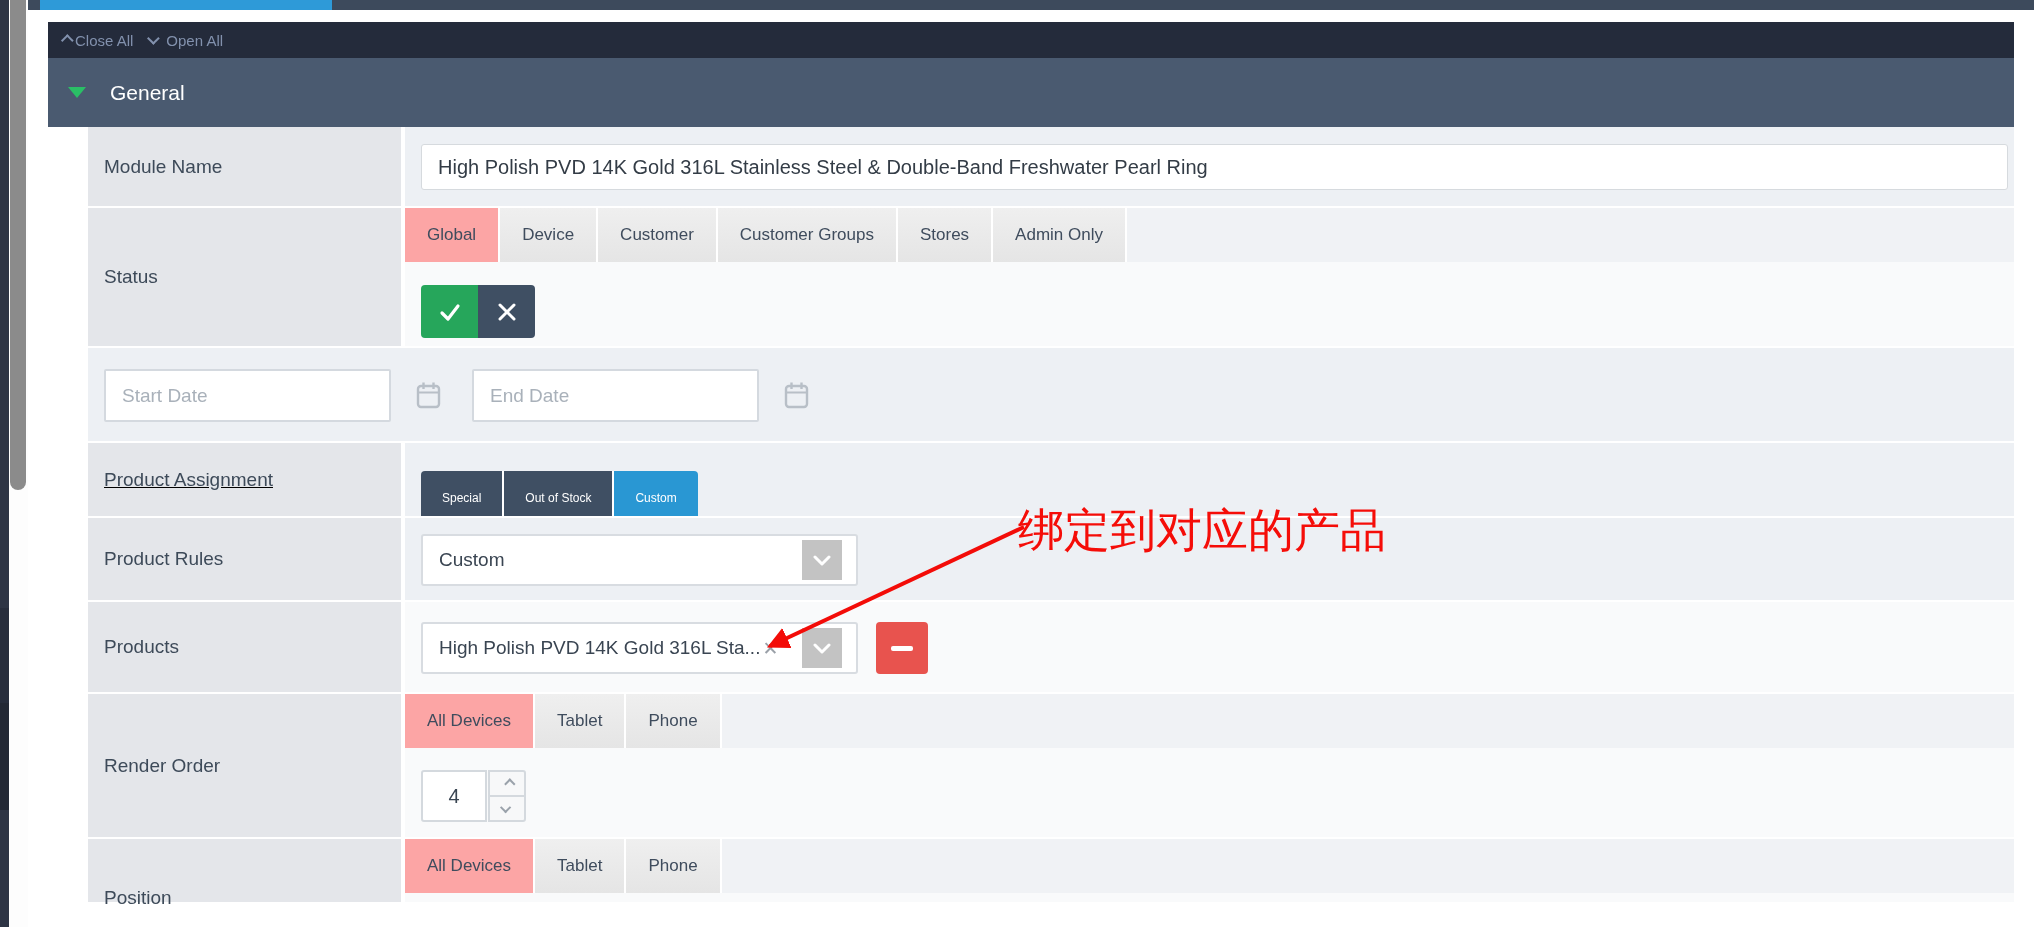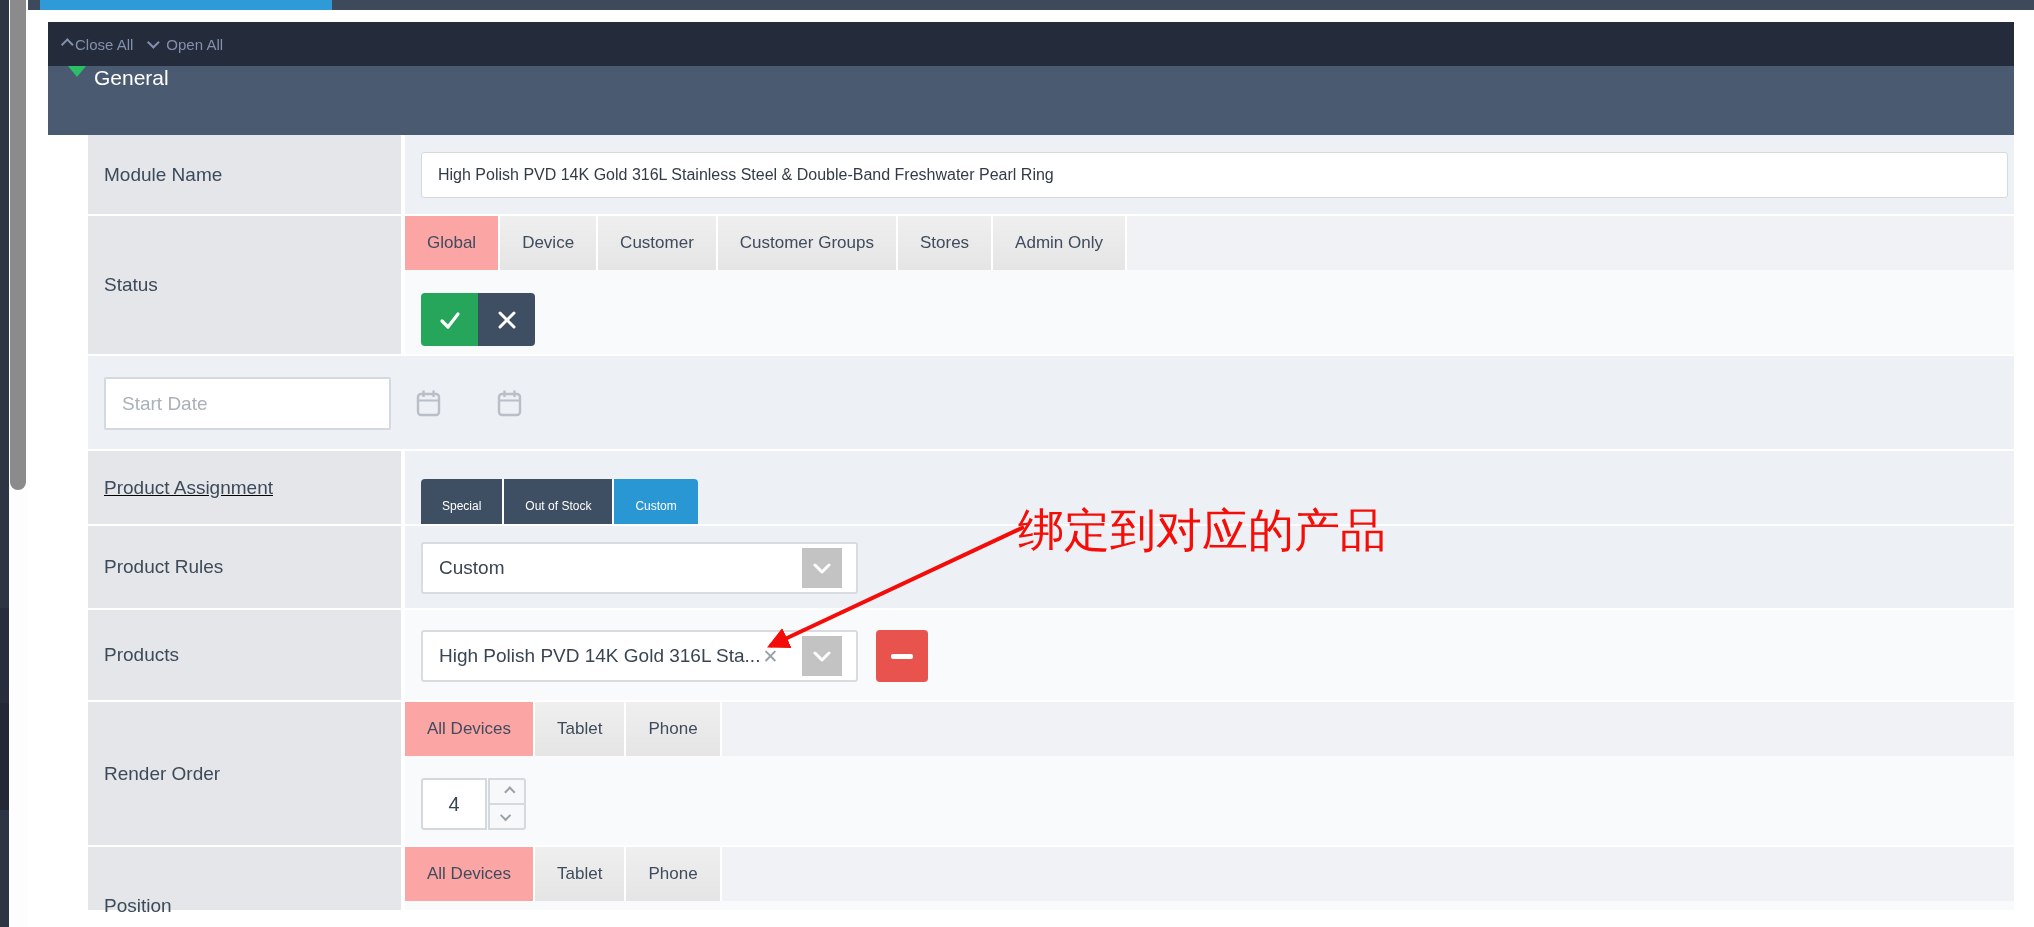--- a/index.html
+++ b/index.html
@@ -14,27 +14,27 @@
   .scroll-track { position:absolute; left:9px; top:0; width:19px; height:927px; background:#fdfdfd; }
   .scroll-thumb { position:absolute; left:1px; top:0; width:16px; height:490px; background:#8b8b8b; border-radius:0 0 8px 8px; }
 
   
   .top-strip { position:absolute; left:28px; top:0; right:0; height:10px; background:#3d4a5c; }
   .top-strip .active-seg { position:absolute; left:12px; top:0; width:292px; height:10px; background:#2e9ad8; }
 
   
   .panel { position:absolute; left:48px; top:22px; right:20px; bottom:0; }
 
-  .collapse-bar { height:44px; background:#242b3b; display:flex; align-items:center; padding-left:12px; gap:18px; }
+  .collapse-bar { height:36px; background:#242b3b; display:flex; align-items:center; padding-left:12px; gap:18px; }
   .collapse-link { display:flex; align-items:center; gap:6px; color:#8291ad; font-size:15px; cursor:pointer; }
   .chev { width:9px; height:9px; border-left:2px solid #8291ad; border-bottom:2px solid #8291ad; display:inline-block; }
   .chev.up { transform:rotate(135deg) translate(-2px,-2px); }
   .chev.down { transform:rotate(-45deg) translateY(-3px); }
 
-  .section-header { height:69px; background:#4a5a70; display:flex; padding-left:20px; gap:8px; }
+  .section-header { height:69px; background:#4a5a70; display:flex; align-items:center; padding-left:20px; gap:24px; }
   .caret-down { width:0; height:0; border-left:9px solid transparent; border-right:9px solid transparent; border-top:11px solid #2abf66; }
   .section-title { color:#ffffff; font-size:21px; }
 
   
   .form-table { display:flex; flex-direction:column;padding-left:40px; }
   .frow { display:flex; }
   .flabel { width:317px; background:#e4e6ea; border-right:4px solid #ffffff; border-bottom:2px solid #ffffff;
     display:flex; align-items:center; padding-left:16px; color:#3d4a59; font-size:19px; position:relative; flex-shrink:0; }
   .fcontent { flex:1; border-bottom:2px solid #ffffff; position:relative; overflow:hidden; }
   .bg-gray { background:#edf0f4; }
@@ -45,21 +45,21 @@
   .r-schedule { height:95px; }
   .r-assign { height:75px;text-decoration:underline; }
   .r-rules { height:84px; }
   .r-products { height:92px; }
   .r-render { height:145px; }
   .r-position { height:65px; }
   .r-position .flabel { align-items:flex-start; }
   .r-position .flabel span { position:relative; top:48px; }
 
   .text-input { height:46px; margin:17px 6px 0 16px; width:calc(100% - 22px); background:#ffffff;
-    border:1px solid #d6dade; border-radius:3px; padding:0 16px; font-size:16px; color:#333c46;
+    border:1px solid #d6dade; border-radius:3px; padding:0 16px; font-size:20px; color:#333c46;
     font-family:"Liberation Sans","DejaVu Sans",sans-serif; }
 
   
   .tabstrip { display:flex; height:54px; background:#f0f2f5; }
   .tab { height:54px; line-height:54px; padding:0 22px; font-size:17px; color:#3f4c5d;
     background:linear-gradient(#efefef,#e5e5e5); border-right:2px solid #ffffff; cursor:pointer; white-space:nowrap; }
   .tab.active { background:#fca5a5; }
   .tabfill { flex:1; }
 
   
@@ -189,20 +189,21 @@
       <div class="frow r-schedule">
         <div class="fcontent bg-gray">
           <div class="sched-wrap">
             <input class="date-input" type="text" placeholder="Start Date" style="">
             <svg class="cal-icon" width="27" height="29" viewBox="0 0 27 29">
               <rect x="3" y="5" width="21" height="21" rx="3" fill="none" stroke="#b8bfc7" stroke-width="2.4"></rect>
               <line x1="8.5" y1="1.5" x2="8.5" y2="8" stroke="#b8bfc7" stroke-width="2.4"></line>
               <line x1="18.5" y1="1.5" x2="18.5" y2="8" stroke="#b8bfc7" stroke-width="2.4"></line>
               <line x1="4" y1="11.5" x2="23" y2="11.5" stroke="#b8bfc7" stroke-width="2"></line>
             </svg>
+            <input class="date-input" type="text" placeholder="End Date" style="">
             <svg class="cal-icon" width="27" height="29" viewBox="0 0 27 29">
               <rect x="3" y="5" width="21" height="21" rx="3" fill="none" stroke="#b8bfc7" stroke-width="2.4"></rect>
               <line x1="8.5" y1="1.5" x2="8.5" y2="8" stroke="#b8bfc7" stroke-width="2.4"></line>
               <line x1="18.5" y1="1.5" x2="18.5" y2="8" stroke="#b8bfc7" stroke-width="2.4"></line>
               <line x1="4" y1="11.5" x2="23" y2="11.5" stroke="#b8bfc7" stroke-width="2"></line>
             </svg>
           </div>
         </div>
       </div>
 

